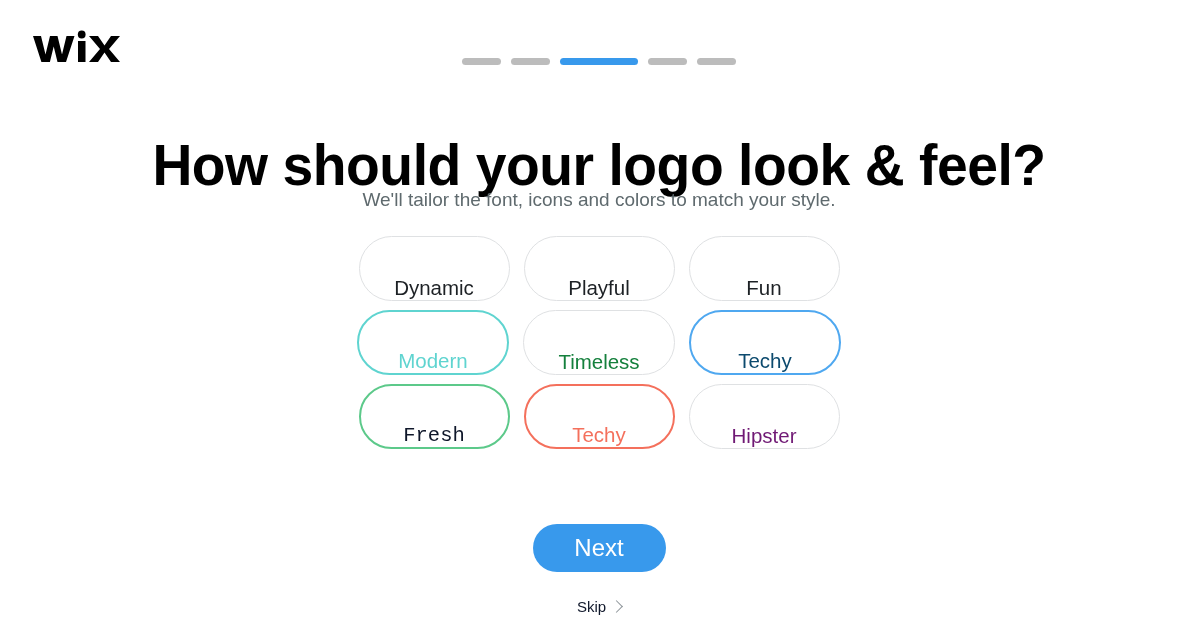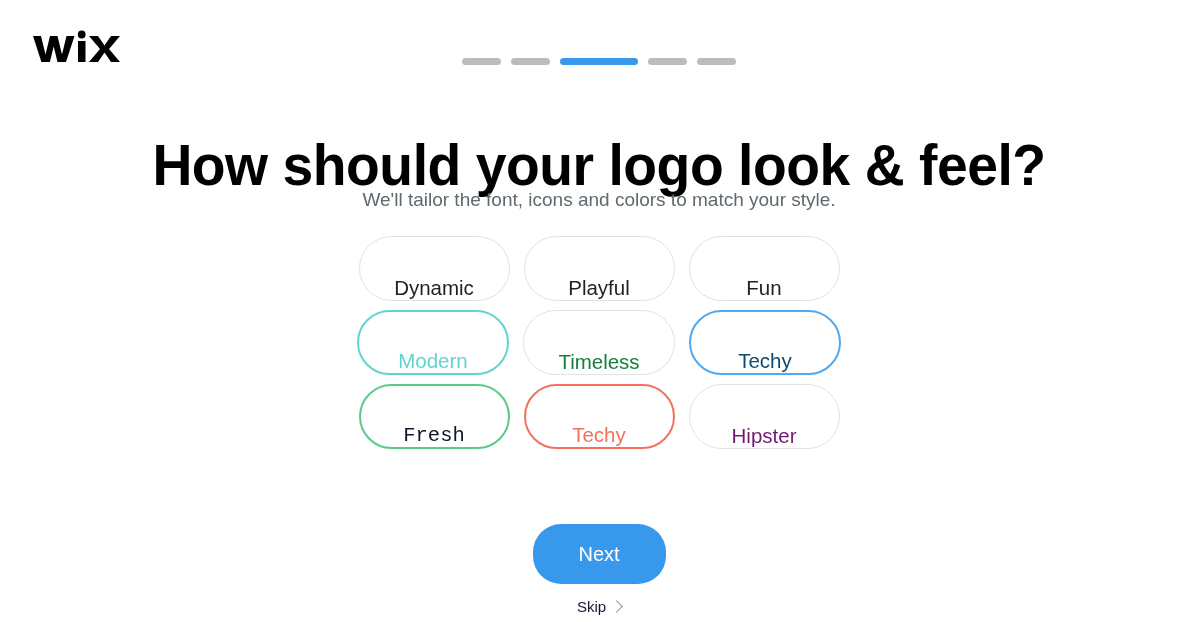--- a/index.html
+++ b/index.html
@@ -122,27 +122,27 @@
   .next-wrap {
     position: absolute;
     top: 524px;
     left: 0;
     right: 0;
     display: flex;
     justify-content: center;
   }
   .next-btn {
     width: 133px;
-    height: 60px;
+    height: 48px;
     border: none;
     border-radius: 28px;
     background: #3899ec;
     color: #ffffff;
     font-family: "Liberation Sans", sans-serif;
-    font-size: 20px;
+    font-size: 24px;
     font-weight: 400;
     cursor: pointer;
     display: flex;
     align-items: center;
     justify-content: center;
   }
 
   
   .skip-wrap {
     position: absolute;

